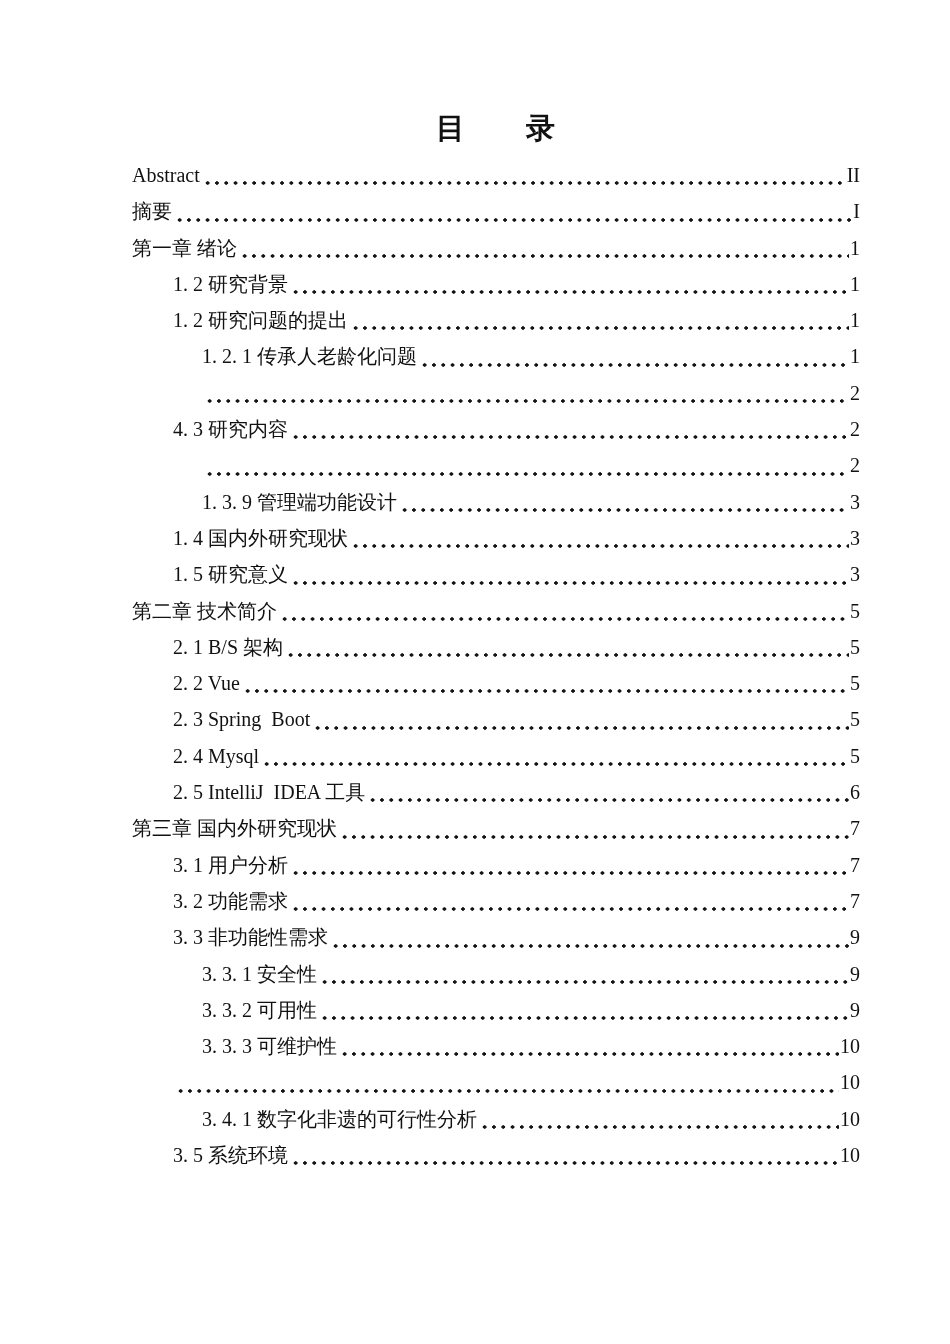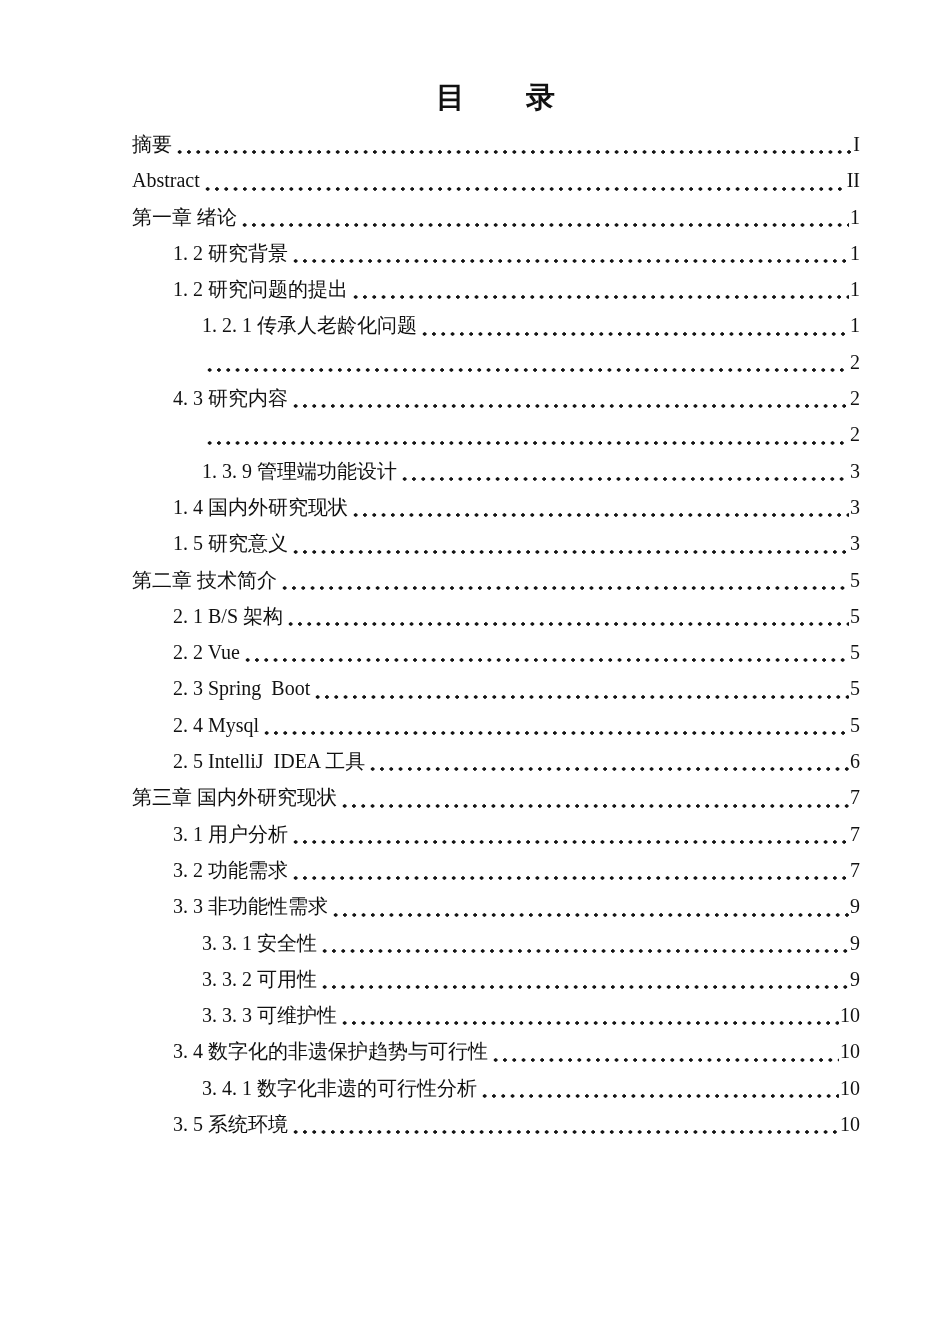--- a/index.html
+++ b/index.html
@@ -7,21 +7,21 @@
     padding: 0;
     background: #e8e8e8;
   }
   .page {
     position: relative;
     width: 950px;
     height: 1344px;
     margin: 0 auto;
     background: #ffffff;
     box-sizing: border-box;
-    padding: 80px 90px 0 132px;
+    padding: 111px 90px 0 132px;
     font-family: "Liberation Serif", "DejaVu Serif", serif;
     color: #111111;
     overflow: hidden;
   }
   .toc-title {
     text-align: center;
     font-size: 29px;
     font-weight: bold;
     line-height: 34px;
     letter-spacing: 1px;
@@ -61,30 +61,30 @@
     text-align: right;
   }
 </style>
 </head>
 <body>
 
 <div class="page">
   <div class="toc-title">目　　录</div>
   <div class="toc-list">
       <div class="row l0">
+        <span class="lbl">Abstract</span>
+        <span class="dots"></span>
+        <span class="pg">II</span>
+      </div>
+      <div class="row l0">
         <span class="lbl">摘要</span>
         <span class="dots"></span>
         <span class="pg">I</span>
       </div>
       <div class="row l0">
-        <span class="lbl">Abstract</span>
-        <span class="dots"></span>
-        <span class="pg">II</span>
-      </div>
-      <div class="row l0">
         <span class="lbl">第一章 绪论</span>
         <span class="dots"></span>
         <span class="pg">1</span>
       </div>
       <div class="row l1">
         <span class="lbl">1. 2 研究背景</span>
         <span class="dots"></span>
         <span class="pg">1</span>
       </div>
       <div class="row l1">
@@ -184,21 +184,20 @@
         <span class="lbl">3. 3. 2 可用性</span>
         <span class="dots"></span>
         <span class="pg">9</span>
       </div>
       <div class="row l2">
         <span class="lbl">3. 3. 3 可维护性</span>
         <span class="dots"></span>
         <span class="pg">10</span>
       </div>
       <div class="row l1">
-        <span class="lbl">3. 4 数字化的非遗保护趋势与可行性</span>
         <span class="dots"></span>
         <span class="pg">10</span>
       </div>
       <div class="row l2">
         <span class="lbl">3. 4. 1 数字化非遗的可行性分析</span>
         <span class="dots"></span>
         <span class="pg">10</span>
       </div>
       <div class="row l1">
         <span class="lbl">3. 5 系统环境</span>

